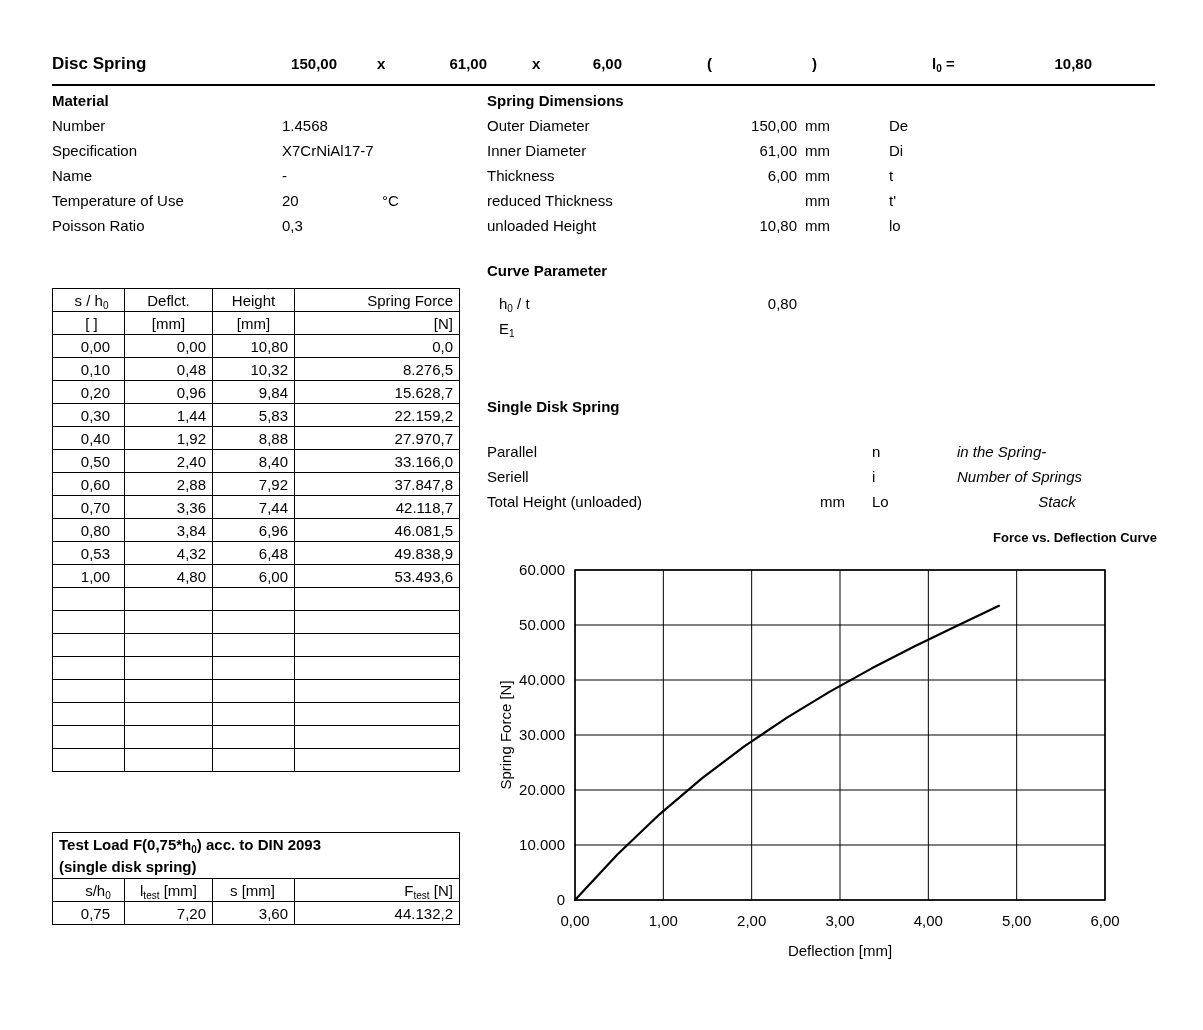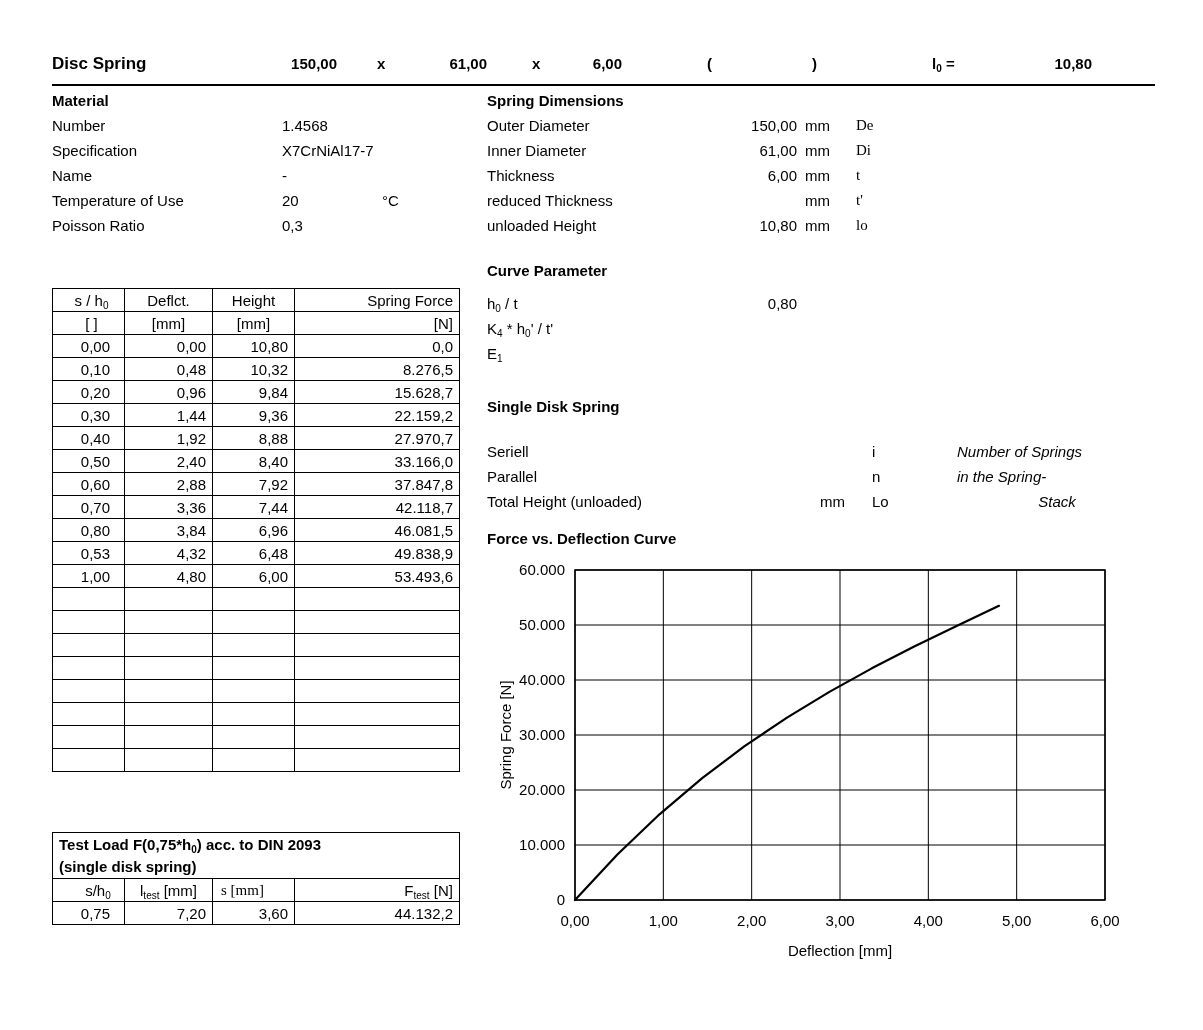--- a/index.html
+++ b/index.html
@@ -52,27 +52,27 @@
   .material .lbl { position: absolute; left: 0; top: 0; }
   .material .val { position: absolute; left: 230px; top: 0; }
   .material .unit { position: absolute; left: 330px; top: 0; }
 
   
   .dims { position: absolute; left: 487px; top: 92px; width: 500px; }
   .dims .row { position: relative; height: 25px; }
   .dims .lbl { position: absolute; left: 0; top: 0; }
   .dims .val { position: absolute; left: 210px; width: 100px; text-align: right; }
   .dims .unit { position: absolute; left: 318px; }
-  .dims .sym { position: absolute; left: 369px; font-family: Liberation Serif, serif; }
+  .dims .sym { position: absolute; left: 402px; }
 
   
   .curveparam { position: absolute; left: 487px; top: 262px; width: 500px; }
   .curveparam .title { font-weight: bold; margin-bottom: 16px; }
   .curveparam .row { position: relative; height: 25px; }
-  .curveparam .lbl { position: absolute; left: 0; top: 0; }
+  .curveparam .lbl { position: absolute; left: 12px; top: 0; }
   .curveparam .val { position: absolute; left: 210px; width: 100px; text-align: right; }
 
   
   .singledisk { position: absolute; left: 487px; top: 398px; width: 670px; }
   .singledisk .title { font-weight: bold; margin-bottom: 28px; }
   .singledisk .row { position: relative; height: 25px; }
   .singledisk .lbl { position: absolute; left: 0; top: 0; }
   .singledisk .unit { position: absolute; left: 318px; width: 40px; text-align: right;}
   .singledisk .sym { position: absolute; left: 385px; }
   .singledisk .note { position: absolute; left: 470px; font-style: italic; white-space: nowrap; }
@@ -126,21 +126,21 @@
     border-top: none;
     border-bottom: none;
   }
   .testtable th {
     font-weight: bold;
     text-align: right;
     padding-right: 6px;
   }
   .testtable th.h1 { width: 72px; text-align: center; padding-left: 25px; }
   .testtable th.h2 { width: 88px; text-align: center;}
-  .testtable th.h3 { width: 82px; text-align: left; padding-left: 8px; font-family: Liberation Serif, serif;}
+  .testtable th.h3 { width: 82px; text-align: left; padding-left: 17px;}
   .testtable th.h4 { width: 165px; text-align: right; }
   .testtable td.c1 { width: 72px; padding-right: 14px; }
   .testtable td.c2 { width: 88px; }
   .testtable td.c3 { width: 82px; }
   .testtable td.c4 { width: 165px; }
 
   sub { font-size: 10px; vertical-align: baseline; position: relative; top: 3px; }
   sup { font-size: 10px; vertical-align: baseline; position: relative; top: -6px; }
 
   
@@ -148,23 +148,23 @@
     position: absolute;
     left: 487px;
     top: 530px;
     width: 670px;
     height: 480px;
   }
   .chart-title {
     position: absolute;
     left: 0; top: 0;
     width: 670px;
-    text-align: left;
+    text-align: right;
     font-weight: bold;
-    font-size: 15px;
+    font-size: 13px;
   }
   .chart-svg { position: absolute; left: 0; top: 28px; }
 </style>
 </head>
 <body>
 
 <div class="page">
 
   <div class="header">
     <div class="cell h-title">Disc Spring</div>
@@ -243,44 +243,40 @@
     </div>
   </div>
 
   <div class="curveparam">
     <div class="title">Curve Parameter</div>
     <div class="row">
       <div class="lbl">h<sub>0</sub> / t</div>
       <div class="val">0,80</div>
     </div>
     <div class="row">
-      <div class="lbl">K<sub>4</sub> * h<sub>0</sub>' / t'</div>
-      <div class="val"></div>
-    </div>
-    <div class="row">
       <div class="lbl">E<sub>1</sub></div>
       <div class="val"></div>
     </div>
   </div>
 
   <div class="singledisk">
     <div class="title">Single Disk Spring</div>
+    <div class="row">
+      <div class="lbl">Parallel</div>
+      <div class="unit"></div>
+      <div class="sym">n</div>
+      <div class="note">in the Spring-</div>
+    </div>
     <div class="row">
       <div class="lbl">Seriell</div>
       <div class="unit"></div>
       <div class="sym">i</div>
       <div class="note">Number of Springs</div>
     </div>
     <div class="row">
-      <div class="lbl">Parallel</div>
-      <div class="unit"></div>
-      <div class="sym">n</div>
-      <div class="note">in the Spring-</div>
-    </div>
-    <div class="row">
       <div class="lbl">Total Height (unloaded)</div>
       <div class="unit">mm</div>
       <div class="sym">Lo</div>
       <div class="note c">Stack</div>
     </div>
   </div>
 
   <table class="grid maintable">
     <thead>
       <tr>
@@ -311,21 +307,21 @@
       </tr>
       <tr>
         <td class="c1">0,20</td>
         <td class="c2">0,96</td>
         <td class="c3">9,84</td>
         <td class="c4">15.628,7</td>
       </tr>
       <tr>
         <td class="c1">0,30</td>
         <td class="c2">1,44</td>
-        <td class="c3">9,36</td>
+        <td class="c3">5,83</td>
         <td class="c4">22.159,2</td>
       </tr>
       <tr>
         <td class="c1">0,40</td>
         <td class="c2">1,92</td>
         <td class="c3">8,88</td>
         <td class="c4">27.970,7</td>
       </tr>
       <tr>
         <td class="c1">0,50</td>

